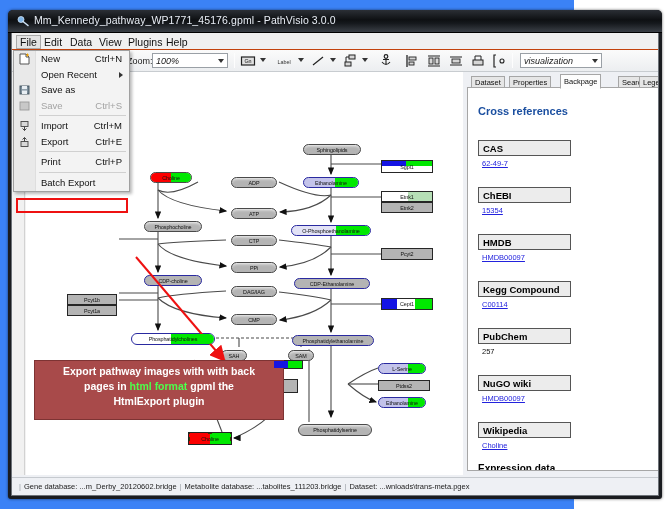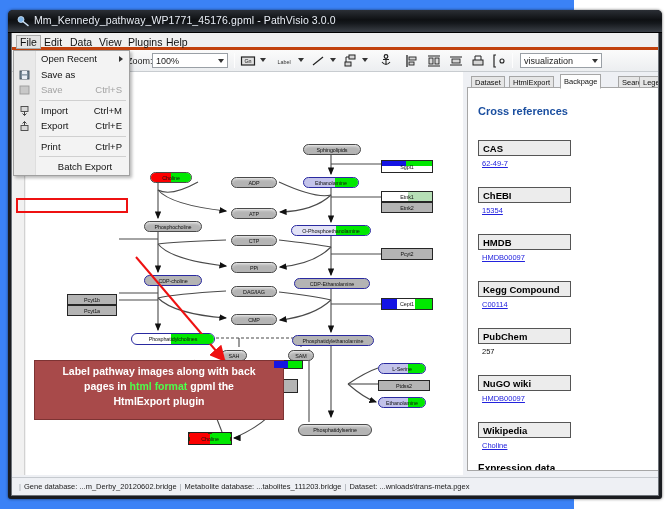--- a/index.html
+++ b/index.html
@@ -48,21 +48,21 @@
     background: #eef0f4;
     border: 1px solid #6d7278;
     border-top: none;
     overflow: hidden;
   }
   
   .menubar {
     position: absolute; left: 0; top: 0;
     width: 100%; height: 17px;
     background: #f0f0f0;
-    border-bottom: 3px solid #c2410c;
+    border-bottom: 1px solid #c2410c;
   }
   .menu-item {
     position: absolute; top: 2px;
     font-size: 10.5px; color: #111;
     padding: 1px 4px 1px 4px;
     white-space: nowrap;
   }
   .menu-item.active {
     background: #e3e3e3;
     border: 1px solid #a9a9a9;
@@ -77,21 +77,21 @@
   }
   .tb-label { position:absolute; font-size:9px; color:#222; top:6px; }
   .tb-combo {
     position: absolute; top: 3px;
     height: 15px;
     background: #fff;
     border: 1px solid #9aa0a6;
     font-size: 9px; color: #222;
     padding: 1px 14px 12px 3px;
     line-height: 12px;
-    overflow: hidden; white-space: nowrap;
+    overflow: hidden; white-space: nowrap; font-style: italic;
   }
   .tb-combo .arw {
     position: absolute; right: 3px; top: 5px;
     width: 0; height: 0;
     border-left: 3.5px solid transparent;
     border-right: 3.5px solid transparent;
     border-top: 4px solid #333;
   }
   .tb-btn {
     position: absolute; top: 3px;
@@ -604,34 +604,34 @@
           <svg style="position:absolute;left:0;top:0;width:437px;height:403px;">
             <defs>
               <marker id="rah" markerWidth="8" markerHeight="8" refX="6" refY="4" orient="auto">
                 <path d="M0,0 L8,4 L0,8 z" fill="#ee1111"></path>
               </marker>
             </defs>
             <path d="M110 185 L197 287" stroke="#ee1111" stroke-width="2" fill="none" marker-end="url(#rah)"></path>
           </svg>
 
           <div class="callout" style="left:8px;top:288px;width:250px;height:60px;">
-            <div>Label pathway images along with back</div>
+            <div>Export pathway images with with back</div>
             <div>
               <span>pages in </span><span class="hl">html format</span><span> gpml the</span>
             </div>
             <div>HtmlExport plugin</div>
           </div>
 
         </div>
       </div>
 
       <div class="rpanel">
         <div class="tabstrip">
           <div class="tab" style="left:4px;">Dataset</div>
-          <div class="tab" style="left:42px;">HtmlExport</div>
+          <div class="tab" style="left:42px;">Properties</div>
           <div class="tab sel" style="left:93px;">Backpage</div>
           <div class="tab" style="left:151px;">Search</div>
           <div class="tab" style="left:172px;">Legend</div>
         </div>
         <div class="tabline"></div>
 
         <div class="rcontent">
           <div class="xref-title">Cross references</div>
 
           <div class="xblock" style="top:52px;">
@@ -667,20 +667,29 @@
         </div>
       </div>
 
       <div class="statusbar">
         <span class="sb-sep">|</span><span>Gene database: ...m_Derby_20120602.bridge</span><span class="sb-sep">|</span><span>Metabolite database: ...tabolites_111203.bridge</span><span class="sb-sep">|</span><span>Dataset: ...wnloads\trans-meta.pgex</span>
       </div>
 
       <div class="dropdown">
         <div class="dd-gutter"></div>
 
+        <div class="dd-item">
+          <svg class="dd-ico" viewBox="0 0 13 12">
+            <path d="M2 1 L8 1 L11 4 L11 11 L2 11 z" fill="#fff" stroke="#555" stroke-width="1"></path>
+            <path d="M8 1 L8 4 L11 4" fill="none" stroke="#555" stroke-width="1"></path>
+            <path d="M9.5 0.5 L9.5 3.5 M8 2 L11 2" stroke="#f0a000" stroke-width="1"></path>
+          </svg>
+          <span>New</span>
+          <span class="acc">Ctrl+N</span>
+        </div>
 
 
         <div class="dd-item">
           <span>Open Recent</span>
           <span class="submenu-arw"></span>
         </div>
 
         <div class="dd-item">
           <svg class="dd-ico" viewBox="0 0 13 12">
             <rect x="2" y="2" width="9" height="8" fill="#7d8f9c" stroke="#3d4e5a" stroke-width=".9"></rect>
@@ -722,21 +731,21 @@
         <div class="dd-sep"></div>
 
         <div class="dd-item">
           <span>Print</span>
           <span class="acc">Ctrl+P</span>
         </div>
 
 
         <div class="dd-sep"></div>
 
-        <div class="dd-item" style="height:16px;line-height:16px;text-align:center;">
+        <div class="dd-item" style="height:16px;line-height:16px;">
           <span>Batch Export</span>
         </div>
 
         <div class="dd-highlight" style="top:147px;"></div>
       </div>
 
     </div>
   </div>
 </div>
 

